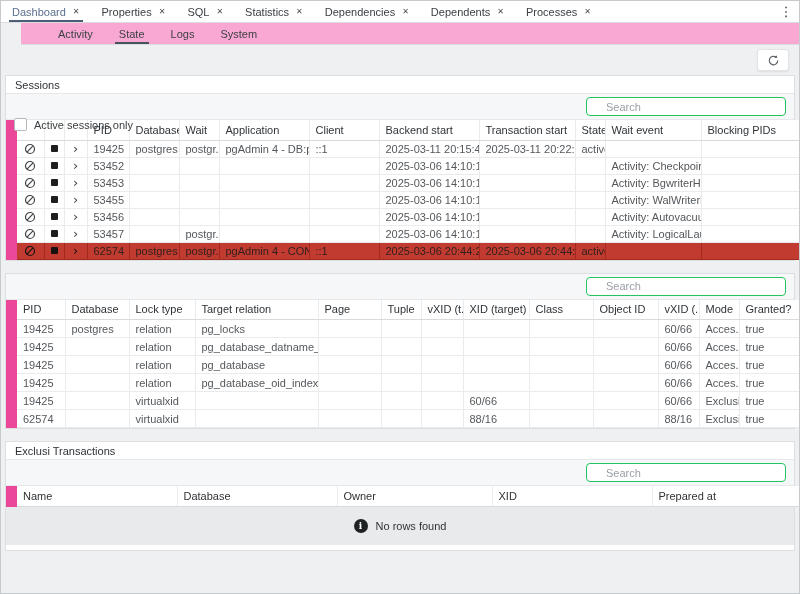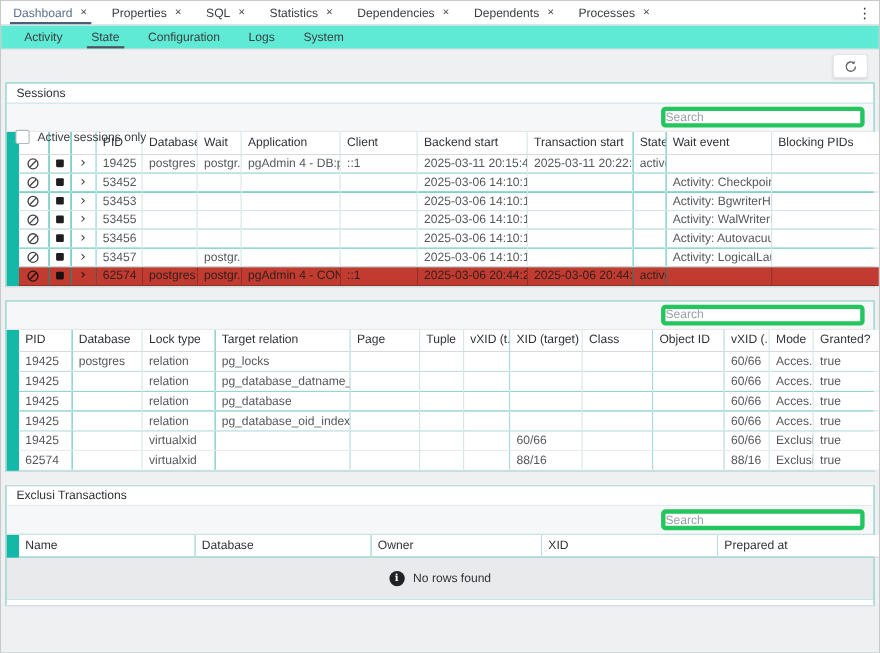--- a/index.html
+++ b/index.html
@@ -9,34 +9,34 @@
     background:#eff0f1; border:1px solid #c6cacd;
     font-family:"Liberation Sans", sans-serif; font-size:11px; color:#303030;
   }
   
   .tabbar { height:22px; background:#fff; border-bottom:1px solid #dadcdf; display:flex; align-items:stretch; position:relative; }
   .tab { display:flex; align-items:center; gap:7px; padding:0 11px; position:relative; color:#3c4043; cursor:default; }
   .tab .close { font-size:8px; color:#4a4e52; line-height:1; }
   .tab.active { color:#5a6f8f;justify-content:flex-end; }
   .tab.active::after { content:""; position:absolute; left:8px; right:8px; bottom:0; height:2px; background:#4c5d77; }
   .kebab { position:absolute; right:0; top:0; bottom:0; width:26px; display:flex; align-items:center; justify-content:center; color:#2d2d2d; font-size:13px; }
-  .subtabbar { height:22px; background:#5eead4; border-bottom:1px solid #dadcdf; display:flex; align-items:stretch; padding-left:8px; }
+  .subtabbar { height:22px; background:#f9a8d4; border-bottom:1px solid #dadcdf; display:flex; align-items:stretch; padding-left:24px;margin-left:20px; }
   .subtab { display:flex; align-items:center; padding:0 13px; position:relative; color:#3c4043; }
   .subtab.active::after { content:""; position:absolute; left:9px; right:9px; bottom:0; height:2px; background:#49535e; }
   
   .content { position:absolute; top:44px; left:0; right:0; bottom:0; background:#eff0f1; padding:4px 4px 0 4px; overflow:hidden; }
   .refreshrow { height:26px; display:flex; justify-content:flex-end; align-items:flex-start; padding-right:6px; }
   .refresh-btn { width:32px; height:22px; background:#fff; border:1px solid #e2e4e7; border-radius:3px; display:flex; align-items:center; justify-content:center; box-shadow:0 1px 2px rgba(0,0,0,0.08); cursor:pointer; }
-  .panel { background:#14b8a6; border:1px solid #dcdfe2; margin-bottom:12px; }
+  .panel { background:#ec4899; border:1px solid #dcdfe2; margin-bottom:12px; }
   .panel-title { padding:3px 9px; height:18px; line-height:12px; border-bottom:1px solid #e6e8ea; color:#2e3236; background:#fff; }
   .panel-controls { height:26px; background:#f6f7f8; border-bottom:1px solid #e6e8ea; display:flex; align-items:center; padding:0 8px; }
   .spacer { flex:1; }
   .checkwrap { display:flex; align-items:center; gap:7px; color:#3c4043;margin-top:36px; }
   .checkbox { width:13px; height:13px; border:1px solid #b4b9be; border-radius:2px; background:#fff; }
-  .search { width:185px; height:19px; border:4px solid #22c55e; border-radius:4px; padding:0 0; font-family:"Liberation Sans", sans-serif; font-size:11px; color:#333; background:#fff; }
+  .search { width:200px; height:19px; border:1px solid #22c55e; border-radius:4px; padding:0 19px; font-family:"Liberation Sans", sans-serif; font-size:11px; color:#333; background:#fff; }
   .search::placeholder { color:#9aa0a6; }
   
   table { width:100%; border-collapse:collapse; table-layout:fixed;margin-left:11px; }
   th, td { border-right:1px solid #e9ebed; border-bottom:1px solid #e9ebed; padding:0 6px; text-align:left; white-space:nowrap; overflow:hidden; font-weight:normal; }
   th { height:20px; color:#2f3337; border-bottom:1px solid #d8dbde; background:#fff; }
   td { color:#54585c; background:#fff; }
   .sessions-table td { height:17px; }
   .locks-table td { height:18px; }
   th:last-child, td:last-child { border-right:none; }
   .icon-cell { padding:0; text-align:center; }
@@ -84,21 +84,20 @@
     <div class="tab">
       <span>Processes</span>
       <span class="close">✕</span>
     </div>
     <div class="kebab">⋮</div>
   </div>
 
   <div class="subtabbar">
     <div class="subtab">Activity</div>
     <div class="subtab active">State</div>
-    <div class="subtab">Configuration</div>
     <div class="subtab">Logs</div>
     <div class="subtab">System</div>
   </div>
 
   <div class="content">
 
     <div class="refreshrow">
       <div class="refresh-btn">
         <svg width="13" height="13" viewBox="0 0 16 16">
           <path d="M13.2 8a5.2 5.2 0 1 1-1.6-3.7" fill="none" stroke="#5f6368" stroke-width="1.5"></path>

